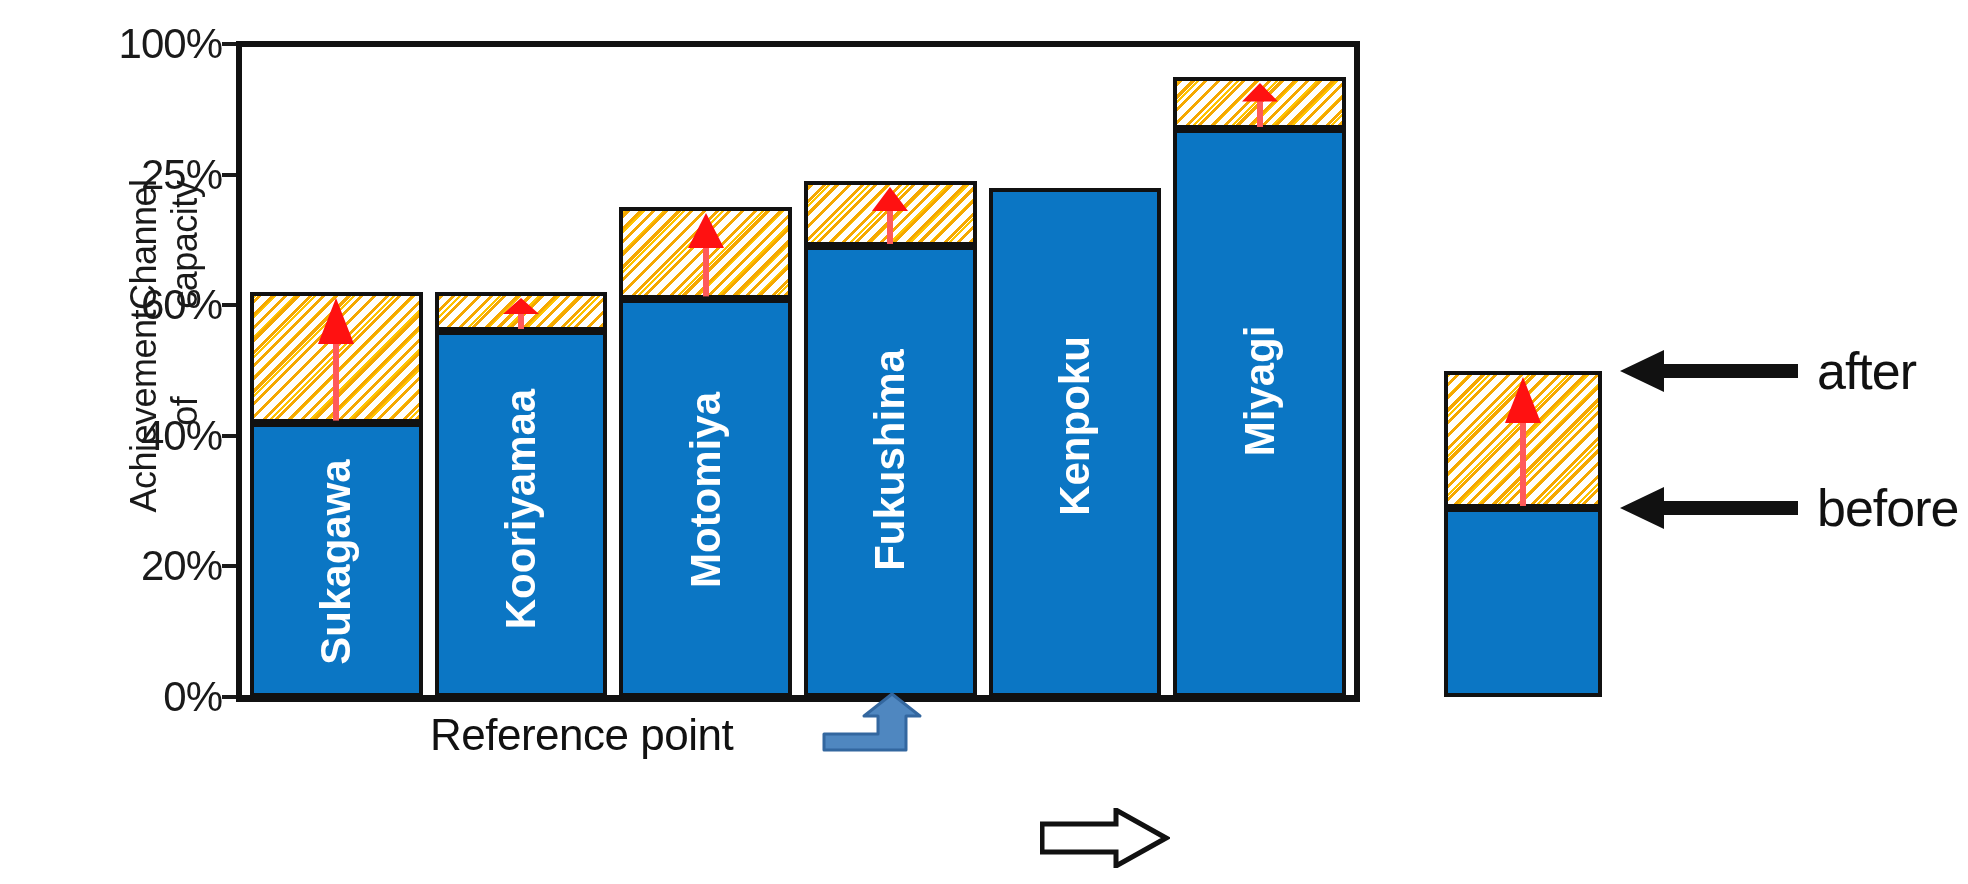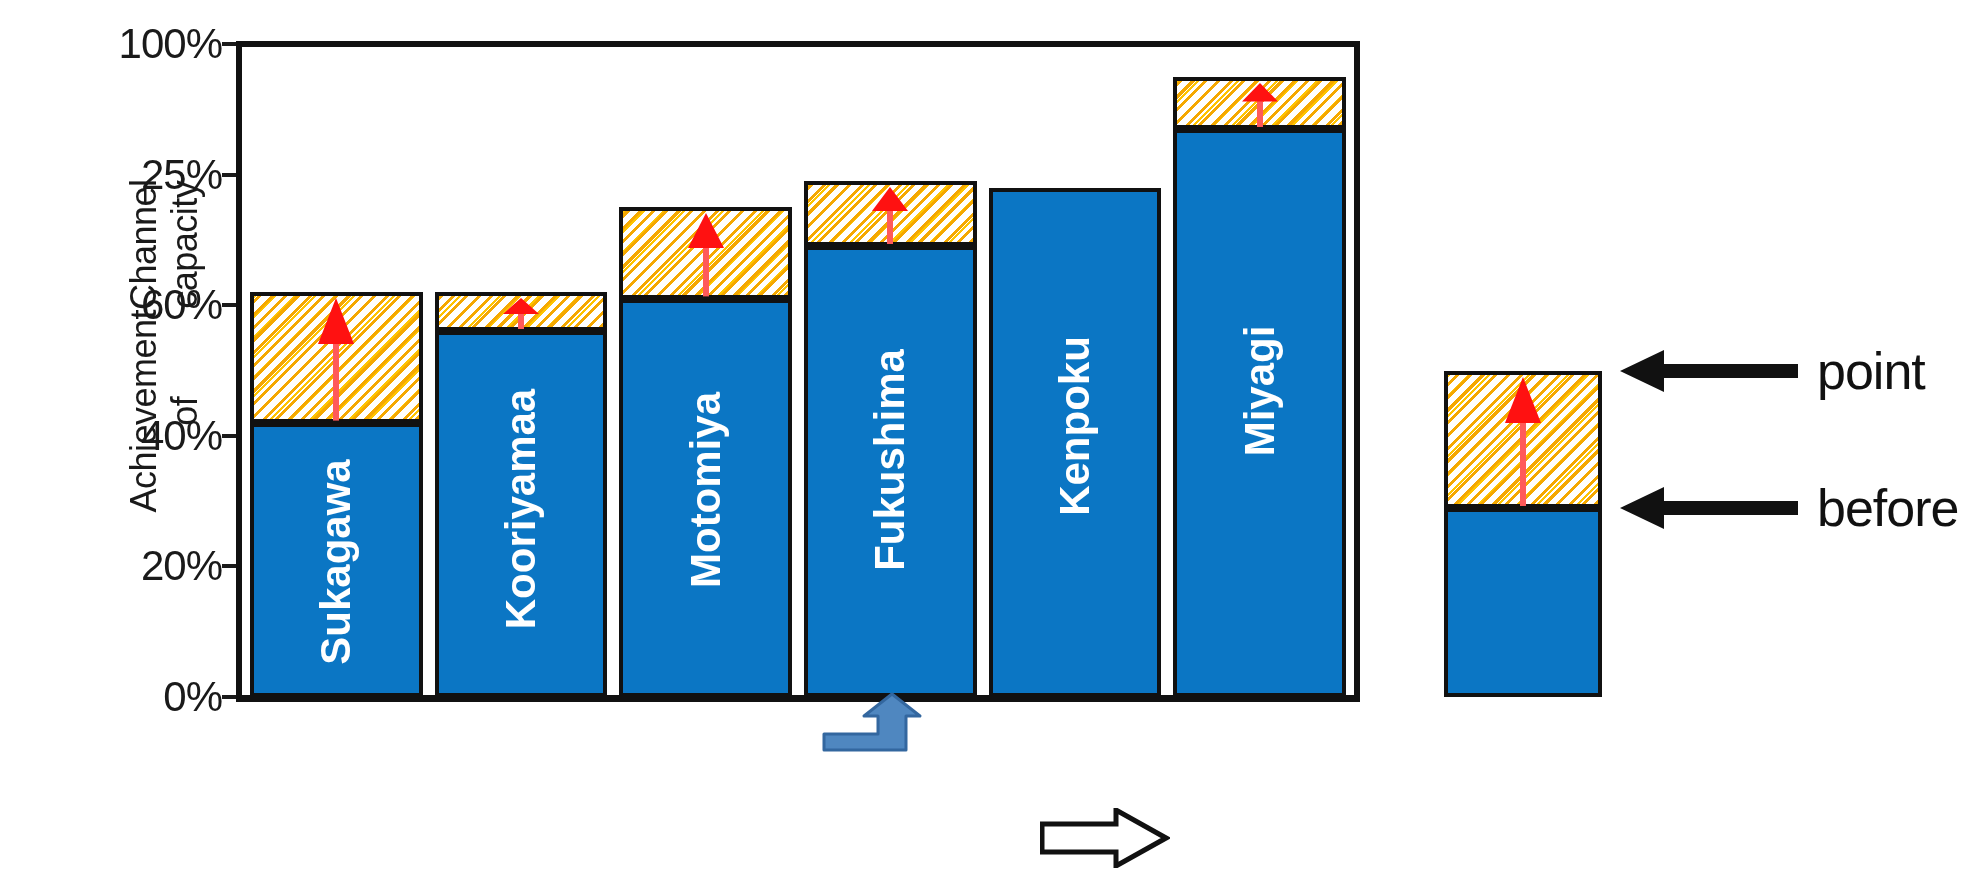--- a/index.html
+++ b/index.html
@@ -231,27 +231,30 @@
       <div class="legend-before" style="height: 189.37px;"></div>
       <svg class="redarrow" viewBox="0 0 44 129.13" width="44" height="129.13" preserveAspectRatio="none" style="position: absolute; top: 6px;">
         <rect x="19" y="42" width="6" height="87.13" fill="#ff5a5a"></rect>
         <polygon points="22,0 40,46 4,46" fill="#ff1111"></polygon>
       </svg>
     </div>
   <div id="legendparts">
       <svg class="legend-arrow" width="180" height="54" viewBox="0 0 180 54" style="left: 1620px; top: 370.5px;">
         <path d="M0 27 L44 6 L44 20 L178 20 L178 34 L44 34 L44 48 Z" fill="#111"></path>
       </svg>
-      <div class="legend-text" style="left: 1817px; top: 370.5px;">point</div>
+      <div class="legend-text" style="left: 1817px; top: 370.5px;">after</div>
       <svg class="legend-arrow" width="180" height="54" viewBox="0 0 180 54" style="left: 1620px; top: 507.63px;">
         <path d="M0 27 L44 6 L44 20 L178 20 L178 34 L44 34 L44 48 Z" fill="#111"></path>
       </svg>
       <div class="legend-text" style="left: 1817px; top: 507.63px;">before</div>
     </div>
 
+  <div class="annot" style="left:430px;top:710px;">
+    <span>Reference point</span>
+  </div>
   <svg class="annot" style="left:820px;top:686px;width:120px;height:70px;" viewBox="0 0 120 70">
     <path d="M4 56 L4 40 L58 40 L58 22 L44 22 L72 0 L100 22 L86 22 L86 56 Z" fill="#4f87c0" stroke="#33679f" stroke-width="3" stroke-linejoin="round" transform="translate(0,8)"></path>
   </svg>
 
   <svg class="annot" style="left:1040px;top:808px;width:130px;height:60px;" viewBox="0 0 130 60">
     <path d="M2 16 L76 16 L76 2 L126 30 L76 58 L76 44 L2 44 Z" fill="#ffffff" stroke="#111111" stroke-width="5" stroke-linejoin="miter"></path>
   </svg>
 
 </div>
 

